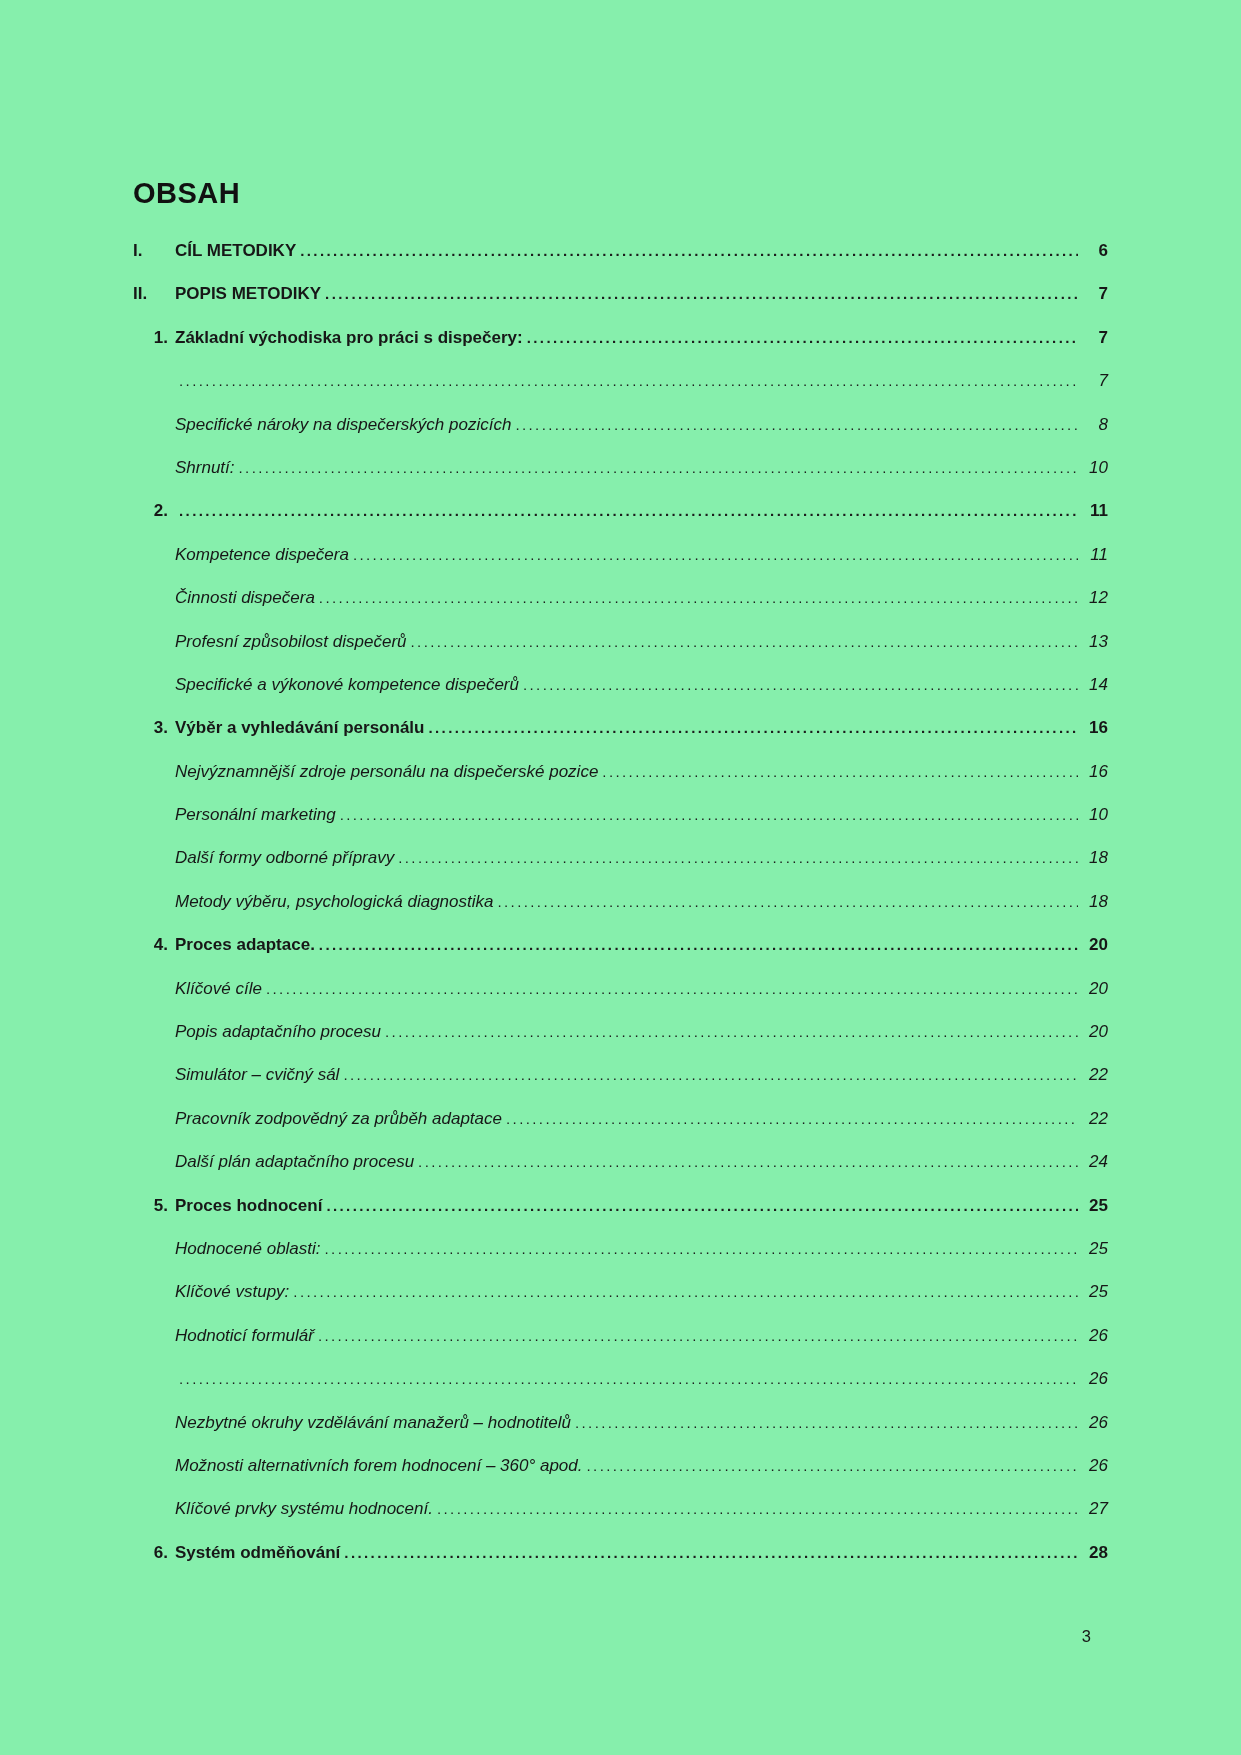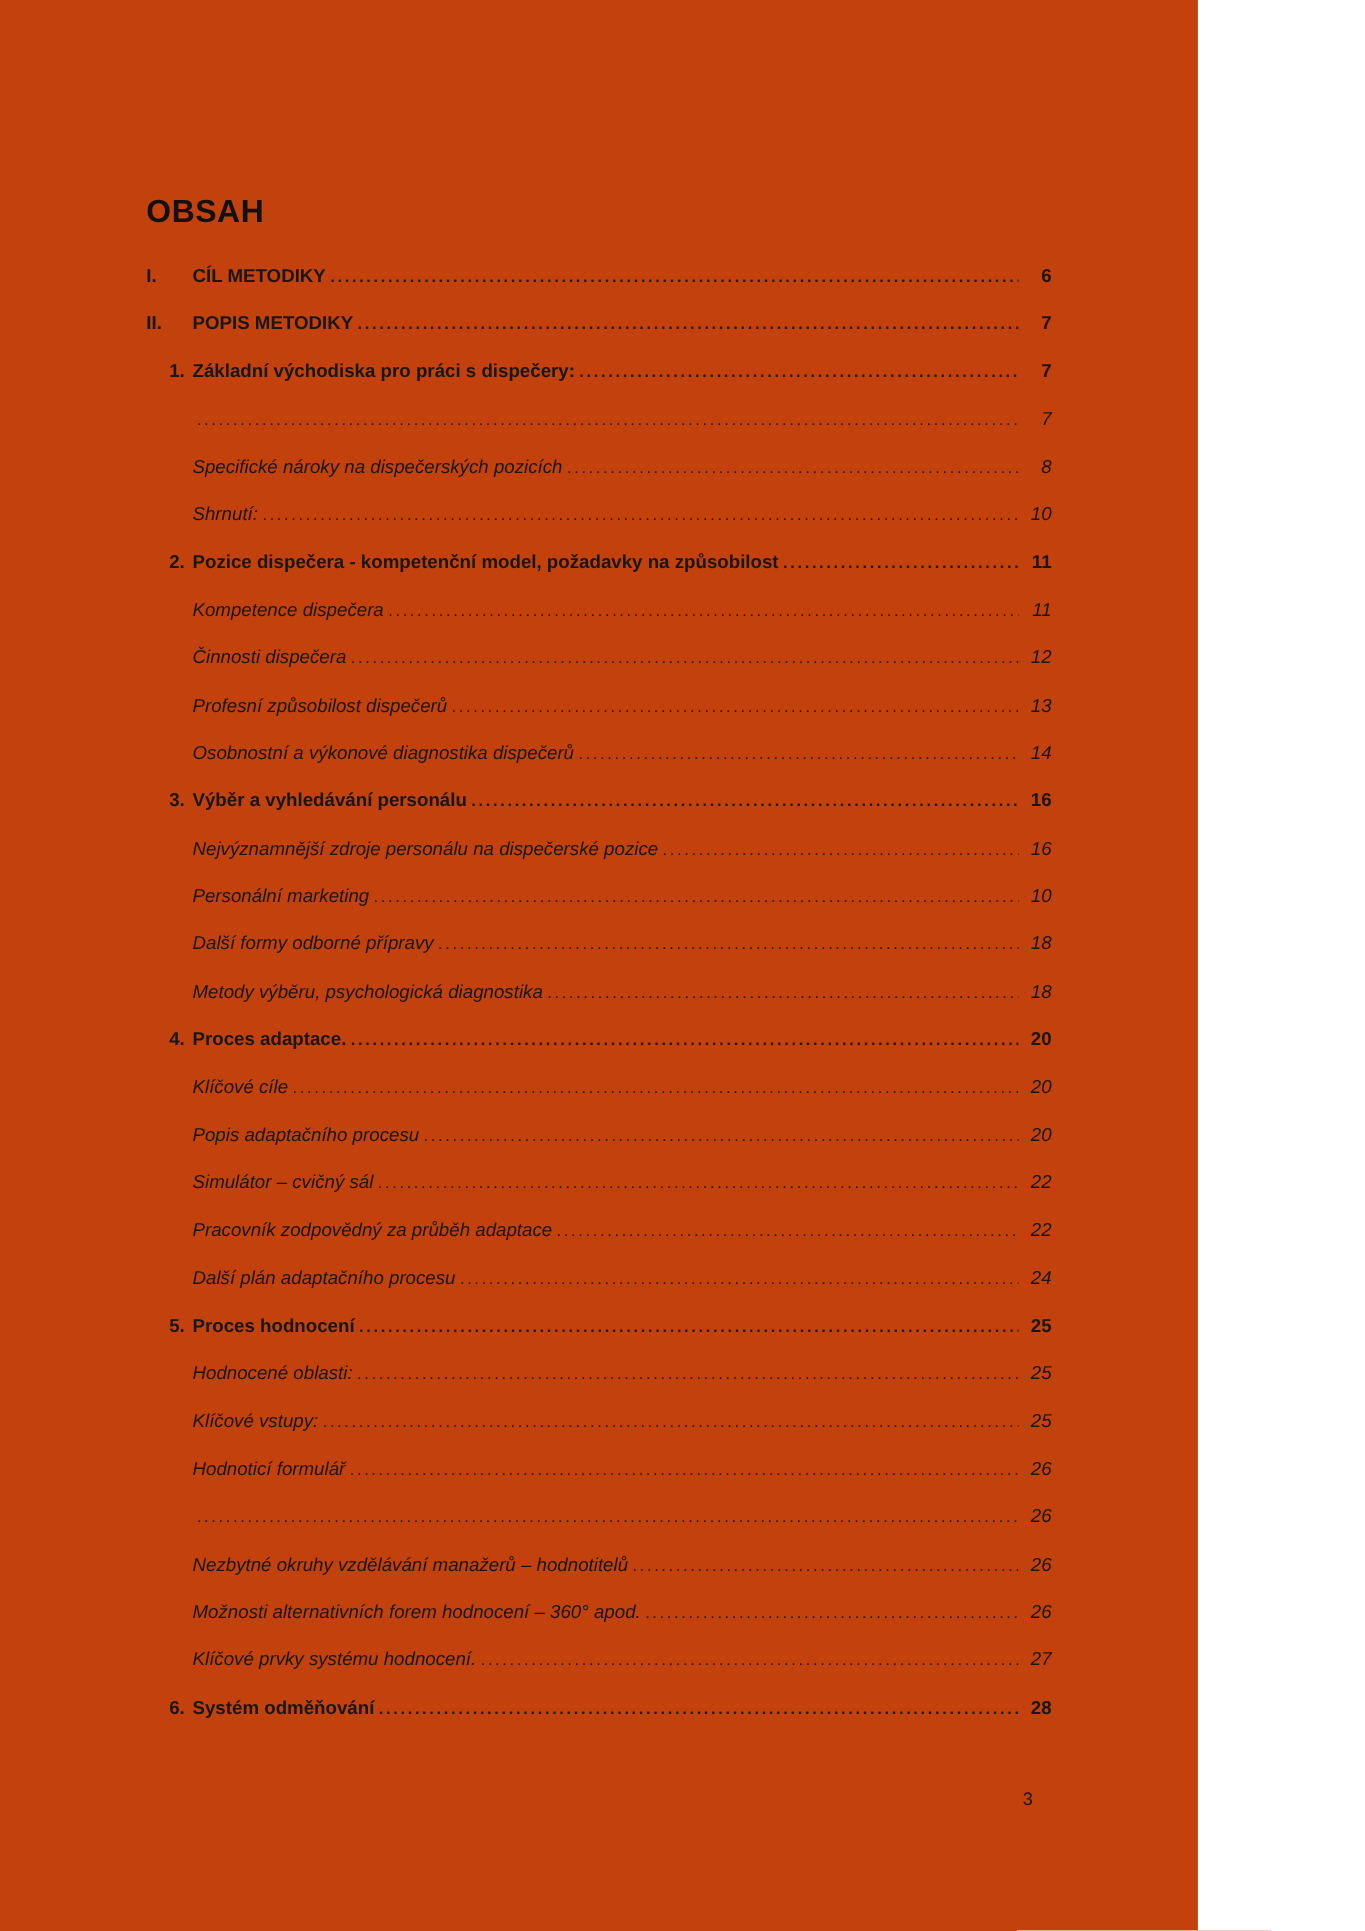--- a/index.html
+++ b/index.html
@@ -1,20 +1,20 @@
 <!DOCTYPE html>
 <html><head>
 <meta charset="utf-8">
 <style>
   html, body { margin: 0; padding: 0; background: #ffffff; }
   .page {
     position: relative;
-    width: 1089px;
+    width: 1241px;
     height: 1755px;
-    background: #c2410c;
+    background: #86efac;
     color: #171717;
     font-family: "Liberation Sans", sans-serif;
     overflow: hidden;
   }
   .doc-title {
     position: absolute;
     left: 133px;
     top: 158px;
     font-size: 29px;
     font-weight: 700;
@@ -112,21 +112,20 @@
       <span class="toc-page">8</span>
     </div>
       <div class="toc-row lvl-sub">
       <span class="toc-gutter"></span>
       <span class="toc-label">Shrnutí:</span>
       <span class="toc-leader">....................................................................................................................................................................................................................................................................</span>
       <span class="toc-page">10</span>
     </div>
       <div class="toc-row lvl-numbered">
       <span class="toc-gutter">2.</span>
-      <span class="toc-label">Pozice dispečera - kompetenční model, požadavky na způsobilost</span>
       <span class="toc-leader">....................................................................................................................................................................................................................................................................</span>
       <span class="toc-page">11</span>
     </div>
       <div class="toc-row lvl-sub">
       <span class="toc-gutter"></span>
       <span class="toc-label">Kompetence dispečera</span>
       <span class="toc-leader">....................................................................................................................................................................................................................................................................</span>
       <span class="toc-page">11</span>
     </div>
       <div class="toc-row lvl-sub">
@@ -136,21 +135,21 @@
       <span class="toc-page">12</span>
     </div>
       <div class="toc-row lvl-sub">
       <span class="toc-gutter"></span>
       <span class="toc-label">Profesní způsobilost dispečerů</span>
       <span class="toc-leader">....................................................................................................................................................................................................................................................................</span>
       <span class="toc-page">13</span>
     </div>
       <div class="toc-row lvl-sub">
       <span class="toc-gutter"></span>
-      <span class="toc-label">Osobnostní a výkonové diagnostika dispečerů</span>
+      <span class="toc-label">Specifické a výkonové kompetence dispečerů</span>
       <span class="toc-leader">....................................................................................................................................................................................................................................................................</span>
       <span class="toc-page">14</span>
     </div>
       <div class="toc-row lvl-numbered">
       <span class="toc-gutter">3.</span>
       <span class="toc-label">Výběr a vyhledávání personálu</span>
       <span class="toc-leader">....................................................................................................................................................................................................................................................................</span>
       <span class="toc-page">16</span>
     </div>
       <div class="toc-row lvl-sub">

